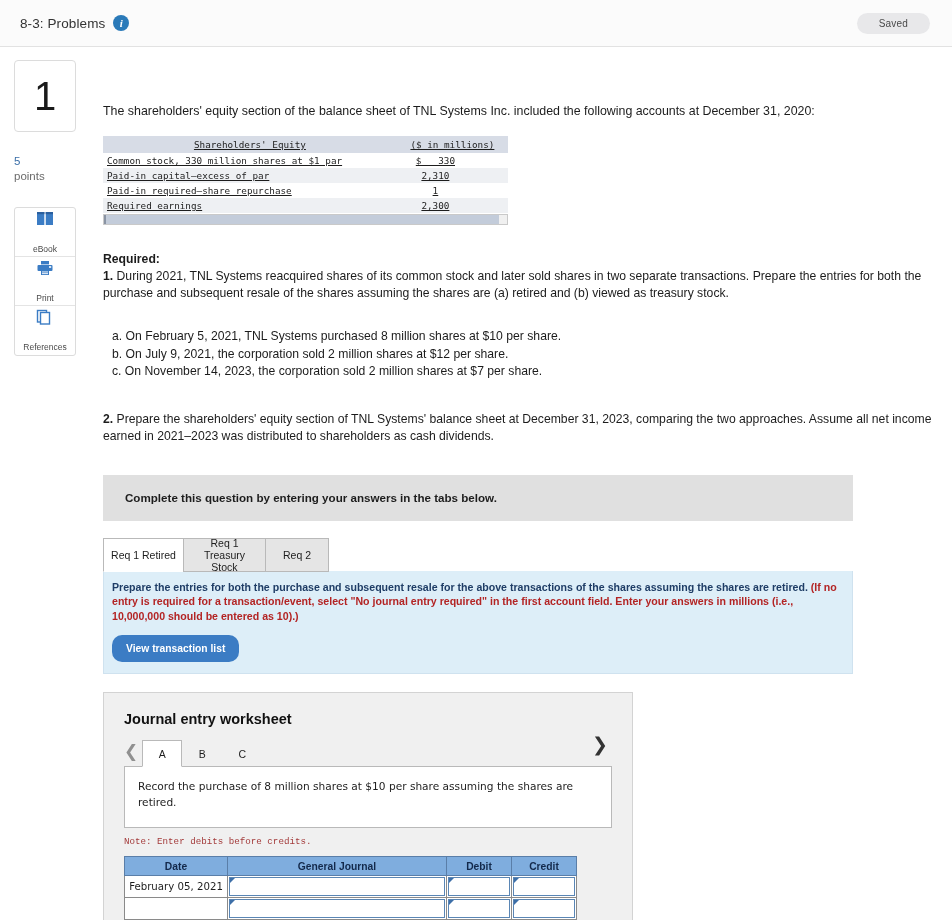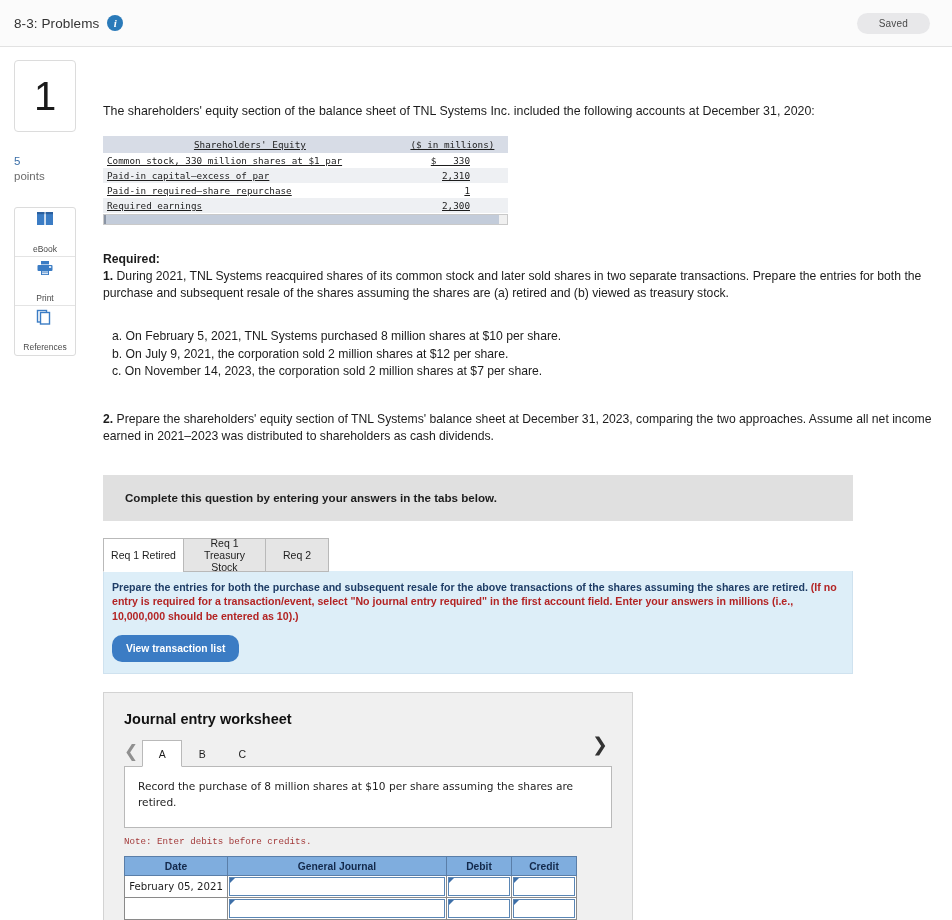--- a/index.html
+++ b/index.html
@@ -11,21 +11,21 @@
     overflow: hidden;
   }
 
   
   .topbar {
     height: 47px;
     background: #fbfbfb;
     border-bottom: 1px solid #e2e2e2;
     display: flex;
     align-items: center;
-    padding: 0 14px;
+    padding: 0 20px;
     position: relative;
   }
   .topbar-title {
     font-size: 13.5px;
     color: #333333;
     letter-spacing: .1px;
   }
   .info-icon {
     width: 16px; height: 16px;
     border-radius: 50%;
@@ -133,21 +133,21 @@
     border-collapse: collapse;
     width: 405px;
     font-family: "DejaVu Sans Mono", "Liberation Mono", monospace;
     font-size: 9.3px;
     color: #1d1d1d;
   }
   table.exhibit td { padding: 2px 4px; text-decoration: underline; }
   table.exhibit tr.hdr { background: #d7dce6; }
   table.exhibit tr.hdr td { text-align: center; padding: 3px 4px; }
   table.exhibit tr.alt { background: #eef0f3; }
-  table.exhibit td.amt { text-align: right; padding-right: 38px; white-space: pre; }
+  table.exhibit td.amt { text-align: center; padding-right: 38px; white-space: pre; }
   .exhibit-scroll {
     margin-top: 1px;
     height: 11px;
     background: #f0f0f0;
     border: 1px solid #c9c9c9;
   }
   .exhibit-scroll .thumb {
     height: 100%;
     width: 98%;
     background: #c3ccda;

